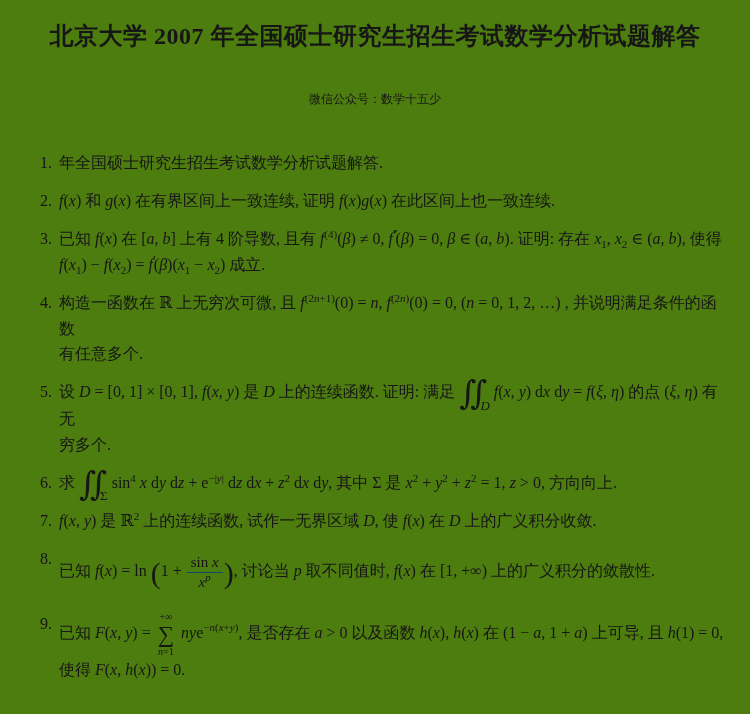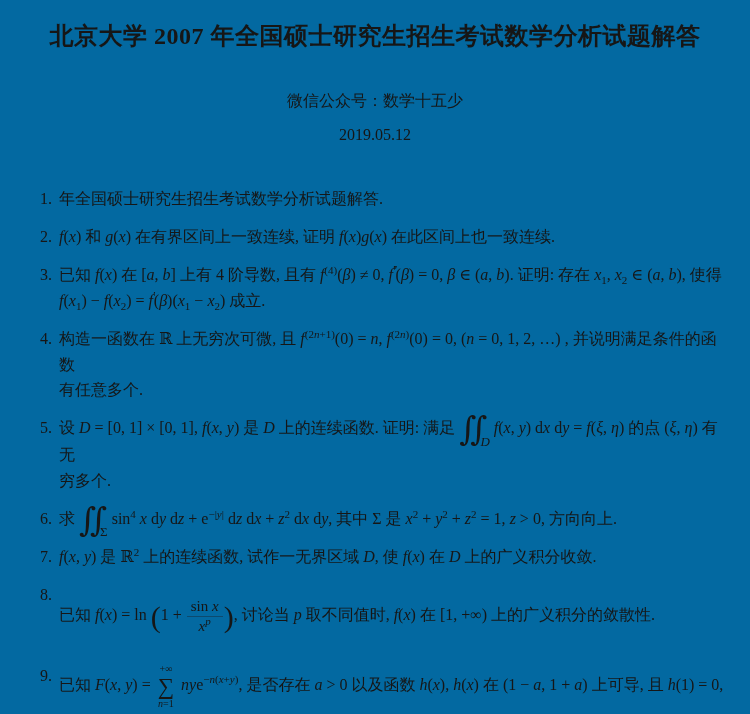--- a/index.html
+++ b/index.html
@@ -1,59 +1,58 @@
 <!DOCTYPE html>
 <html><head>
 <meta charset="utf-8">
 <style>
   html,body{margin:0;padding:0;background:#ffffff;}
   .page{
     width:750px;height:714px;box-sizing:border-box;overflow:hidden;
-    background:#0369a1;color:#161616;
+    background:#4d7c0f;color:#161616;
     font-family:"Liberation Serif","DejaVu Serif",serif;
     font-size:16px;
   }
   .title{
     text-align:center;font-weight:bold;font-size:24px;line-height:1.25;
     padding-top:21px;letter-spacing:0.5px;
   }
-  .subtitle{text-align:center;font-size:16px;margin-top:40px;}
+  .subtitle{text-align:center;font-size:12px;margin-top:40px;}
   .date{text-align:center;font-size:16px;margin-top:14px;}
   .problems{margin-top:42px;padding:0 26px 0 20px;}
   .item{display:flex;margin-bottom:12px;line-height:1.62;}
   .no{flex:0 0 32px;text-align:right;padding-right:7px;}
   .content{flex:1;}
   i{font-style:italic;}
   sup{font-size:11px;line-height:0;vertical-align:super;}
   sub{font-size:11px;line-height:0;vertical-align:sub;}
   sup i, sub i{font-size:inherit;}
   .prm{font-size:13px;letter-spacing:-2px;line-height:0;vertical-align:super;}
   
   .dint{font-size:33px;line-height:0;vertical-align:-7px;}
   .dint sub{font-size:13px;vertical-align:-0.42em;margin-left:-7px;line-height:0;}
   
   .sum{display:inline-flex;flex-direction:column;align-items:center;
        vertical-align:middle;line-height:1;margin:0 3px;}
   .sum .sl{font-size:10px;line-height:1.15;}
   .sum .ss{font-size:23px;line-height:1;}
   
   .frac{display:inline-block;vertical-align:middle;text-align:center;
-        line-height:1.15;font-size:15px;margin:16px 1px;}
+        line-height:1.15;font-size:15px;margin:8px 1px;}
   .frac .fn{display:block;padding:0 4px 1px;}
   .frac .fd{display:block;border-top:1px solid #0c4a6e;padding:1px 4px 0;}
   
   .bp{font-size:30px;line-height:0;vertical-align:-7px;font-weight:400;}
 </style>
 </head>
 <body>
 
 <div class="page">
   <div class="title">北京大学 2007 年全国硕士研究生招生考试数学分析试题解答</div>
   <div class="subtitle">微信公众号：数学十五少</div>
-  <div class="date">2019.05.12</div>
 
   <div class="problems">
     <div class="item">
       <span class="no">1.</span>
       <div class="content">年全国硕士研究生招生考试数学分析试题解答.</div>
     </div>
     <div class="item">
       <span class="no">2.</span>
       <div class="content"><i>f</i>(<i>x</i>) 和 <i>g</i>(<i>x</i>) 在有界区间上一致连续, 证明 <i>f</i>(<i>x</i>)<i>g</i>(<i>x</i>) 在此区间上也一致连续.</div>
     </div>

